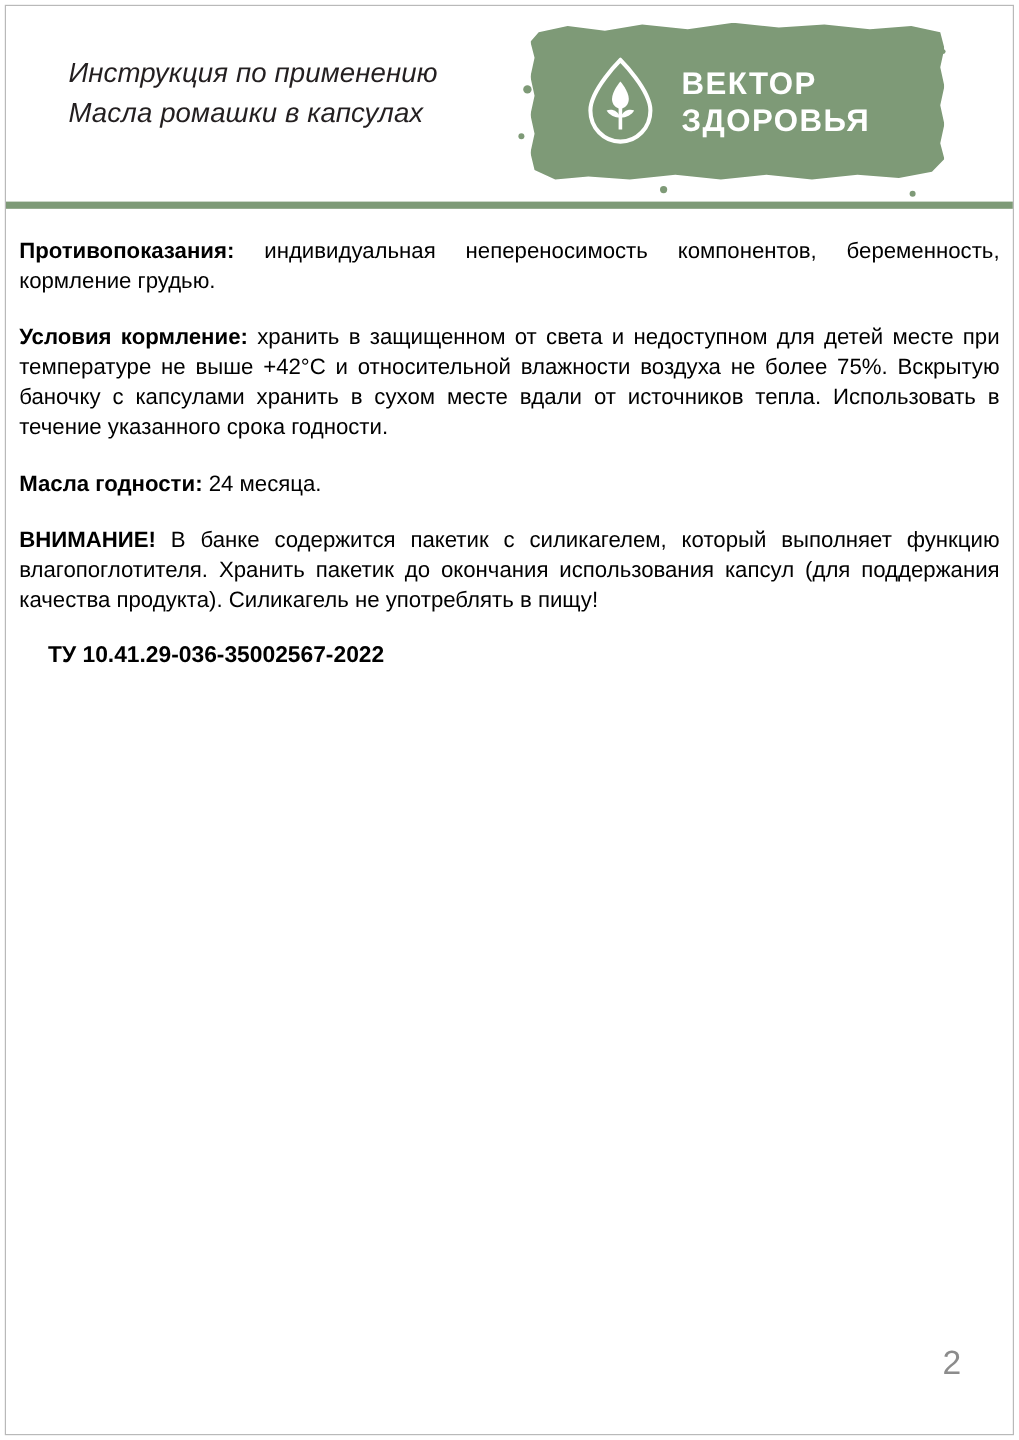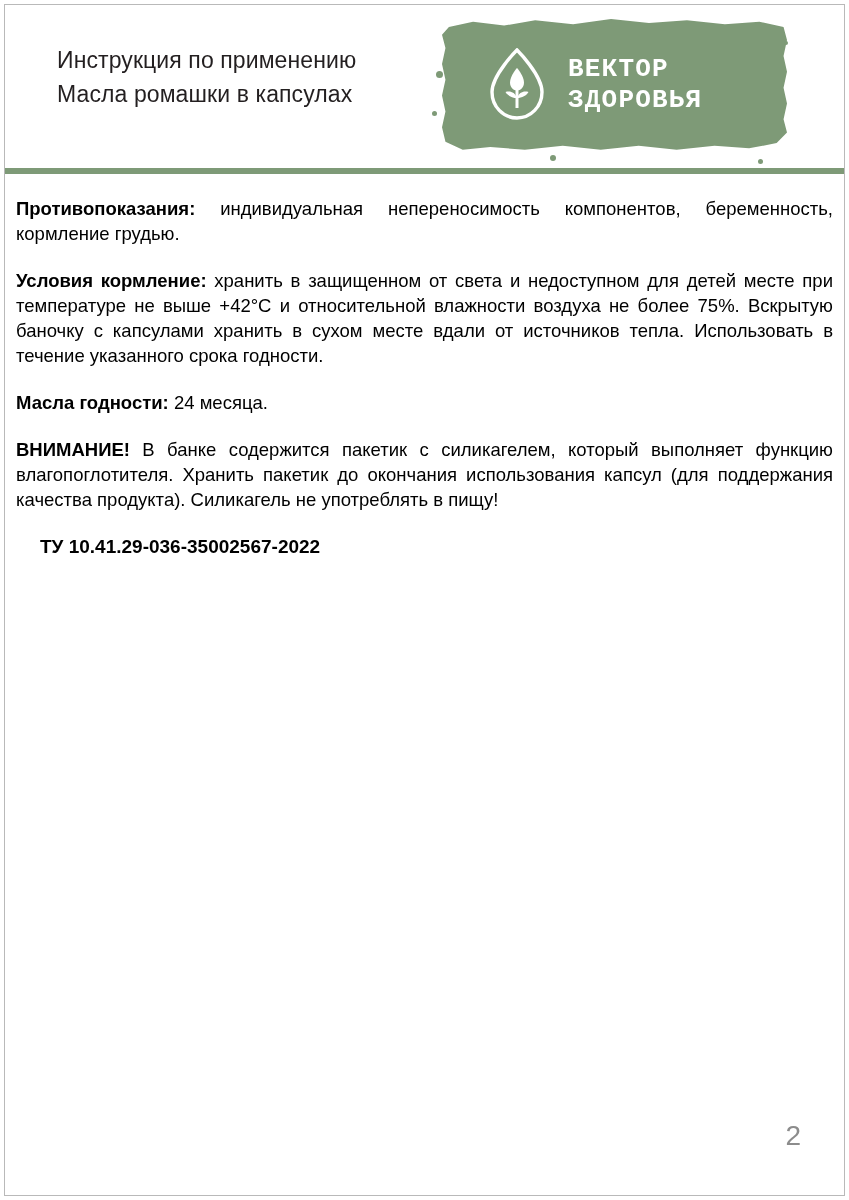--- a/index.html
+++ b/index.html
@@ -44,21 +44,21 @@
   .header-title {
     width: 420px;
     padding-left: 52px;
     padding-top: 38px;
     font-size: 23px;
     line-height: 34px;
     color: #231f20;
     font-weight: 400;
     letter-spacing: 0.1px;
   }
-  .header-title div { white-space: nowrap; }
+  .header-title div { white-space: nowrap; font-style: italic; }
 
   .logo-block {
     position: absolute;
     left: 437px;
     top: 14px;
     width: 345px;
     height: 132px;
   }
   .logo-brush {
     position: absolute;
@@ -77,21 +77,20 @@
     position: absolute;
     background: #7e9a77;
     border-radius: 50%;
   }
   .logo-inner {
     position: absolute;
     inset: 0;
     display: flex;
     align-items: center;
     padding-left: 44px;
-    font-family: Liberation Mono, monospace;
   }
   .logo-mark {
     width: 62px;
     height: 74px;
     flex: 0 0 auto;
     margin-right: 20px;
   }
   .logo-text {
     color: #ffffff;
     font-weight: 700;

